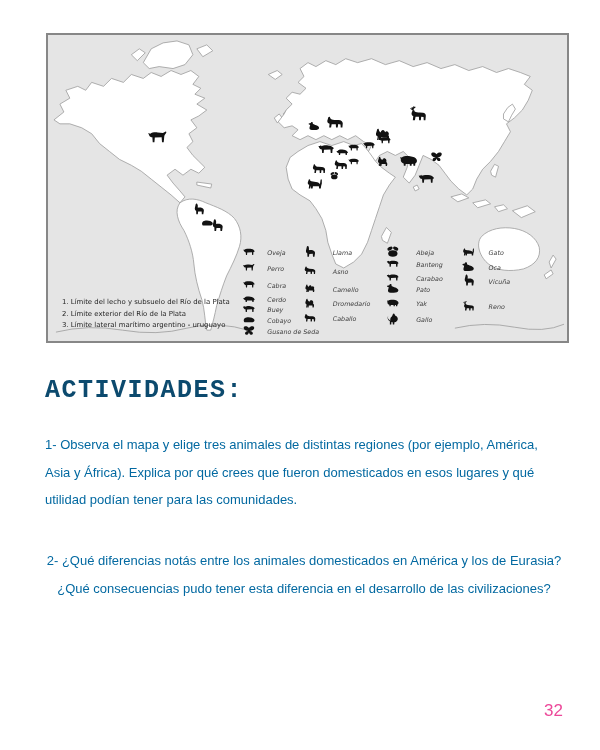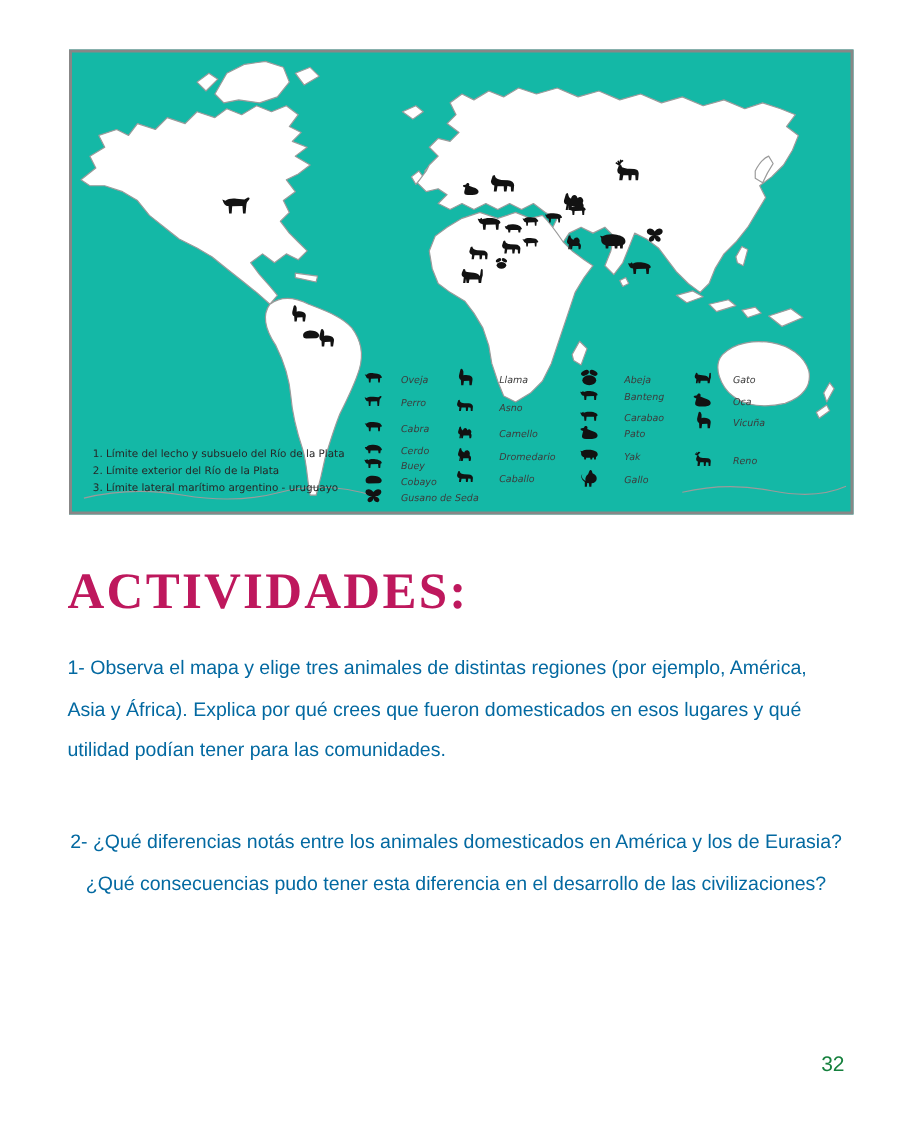--- a/index.html
+++ b/index.html
@@ -1,33 +1,33 @@
 <!DOCTYPE html>
 <html><head>
 <meta charset="utf-8">
 <style>
   html,body{margin:0;padding:0;background:#fff;}
   .page{position:relative;width:600px;height:750px;background:#fff;overflow:hidden;
         font-family:"Liberation Sans",sans-serif;}
   .map-figure{position:absolute;left:46px;top:33px;width:523px;height:310px;margin:0;
-        border:2px solid #878787;box-sizing:border-box;background:#14b8a6;}
+        border:2px solid #878787;box-sizing:border-box;background:#e5e5e5;}
   .map-figure svg{width:100%;height:100%;display:block;}
   .land{fill:#ffffff;stroke:#9b9b9b;stroke-width:0.8;stroke-linejoin:round;}
   .coast{fill:none;stroke:#9b9b9b;stroke-width:0.8;}
   .lg{font:italic 6.4px "DejaVu Sans",sans-serif;fill:#3c3c3c;}
   .note{font:7px "DejaVu Sans",sans-serif;fill:#262626;}
   #overlay{fill:#121212;}
   .antler{fill:none;stroke:#121212;stroke-width:1;}
   h1.title{position:absolute;left:45px;top:376px;margin:0;
-        font-family:Liberation Serif, serif;font-weight:800;font-size:34px;
-        letter-spacing:1.5px;color:#be185d;}
+        font-family:Liberation Mono, monospace;font-weight:800;font-size:25px;
+        letter-spacing:1.5px;color:#0c4a6e;}
   .act{position:absolute;left:45px;width:518px;margin:0;font-size:13px;
         line-height:27.5px;color:#0369a1;}
   .act1{top:431px;} .act2{top:547px;text-align:center;} .act3{top:646px;}
-  .pagenum{position:absolute;right:37px;top:701px;font-size:14px;color:#15803d;}
+  .pagenum{position:absolute;right:37px;top:701px;font-size:17px;color:#ec4899;}
 </style>
 </head>
 <body>
 
 <div class="page">
 
   <figure class="map-figure">
     <svg id="mapsvg" viewBox="0 0 523 310" preserveAspectRatio="none">
       <defs>
         <symbol id="sym-quad" viewBox="0 0 20 13">

